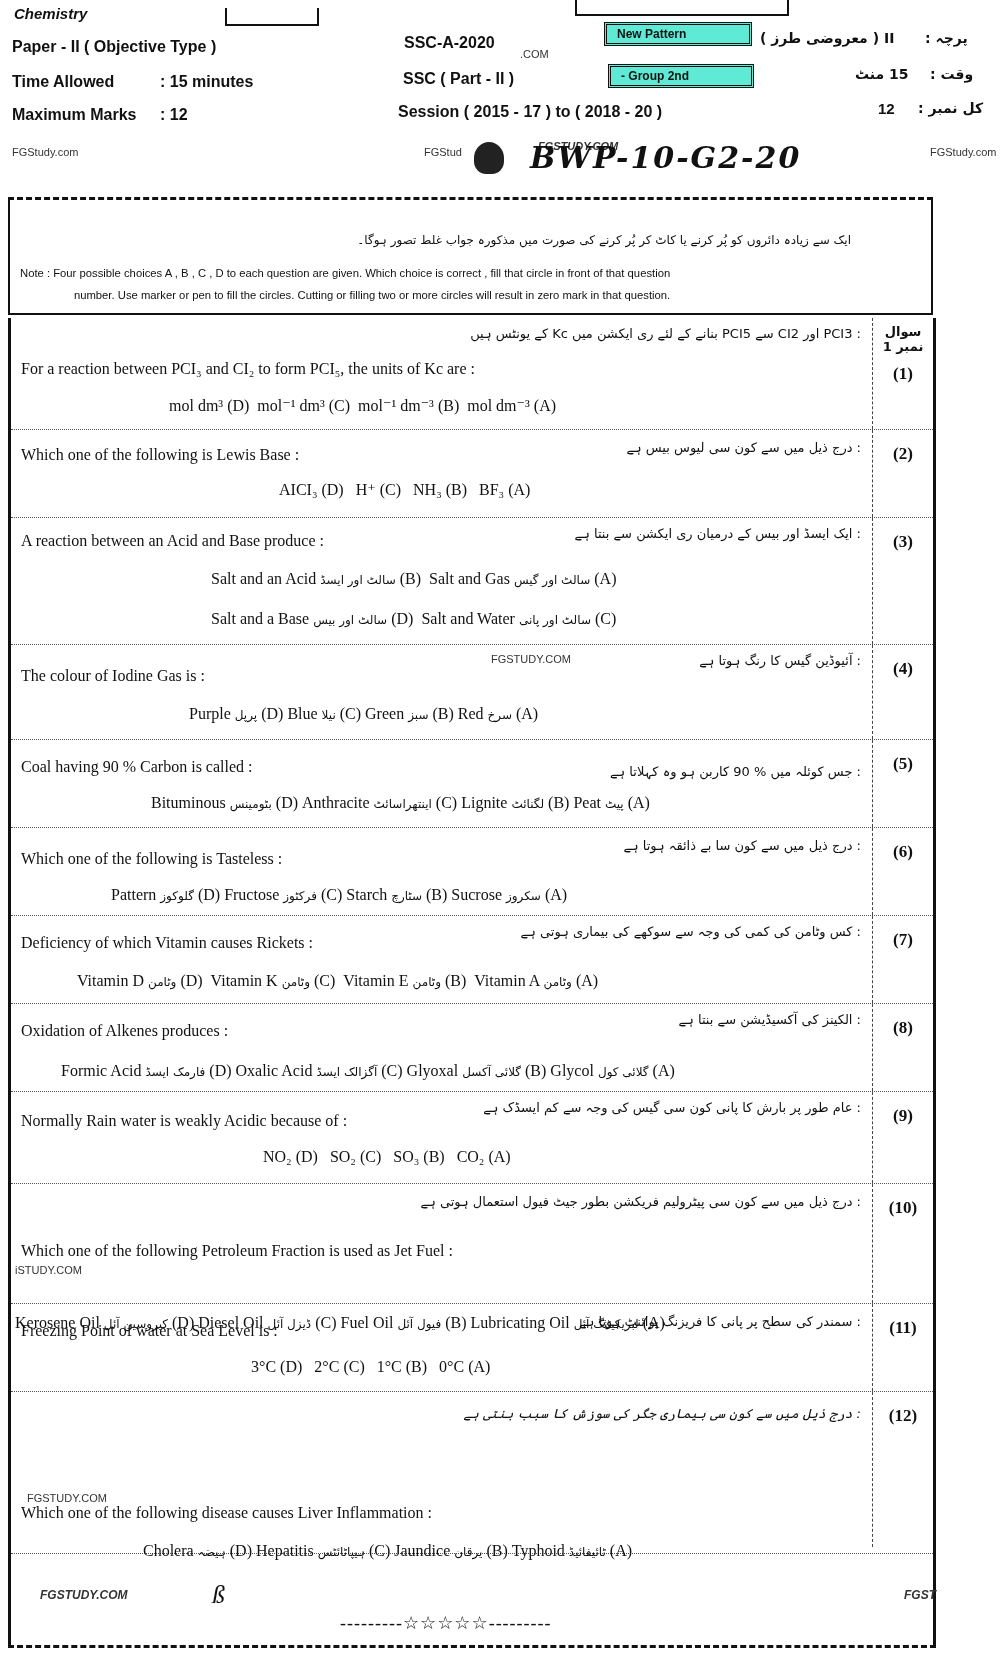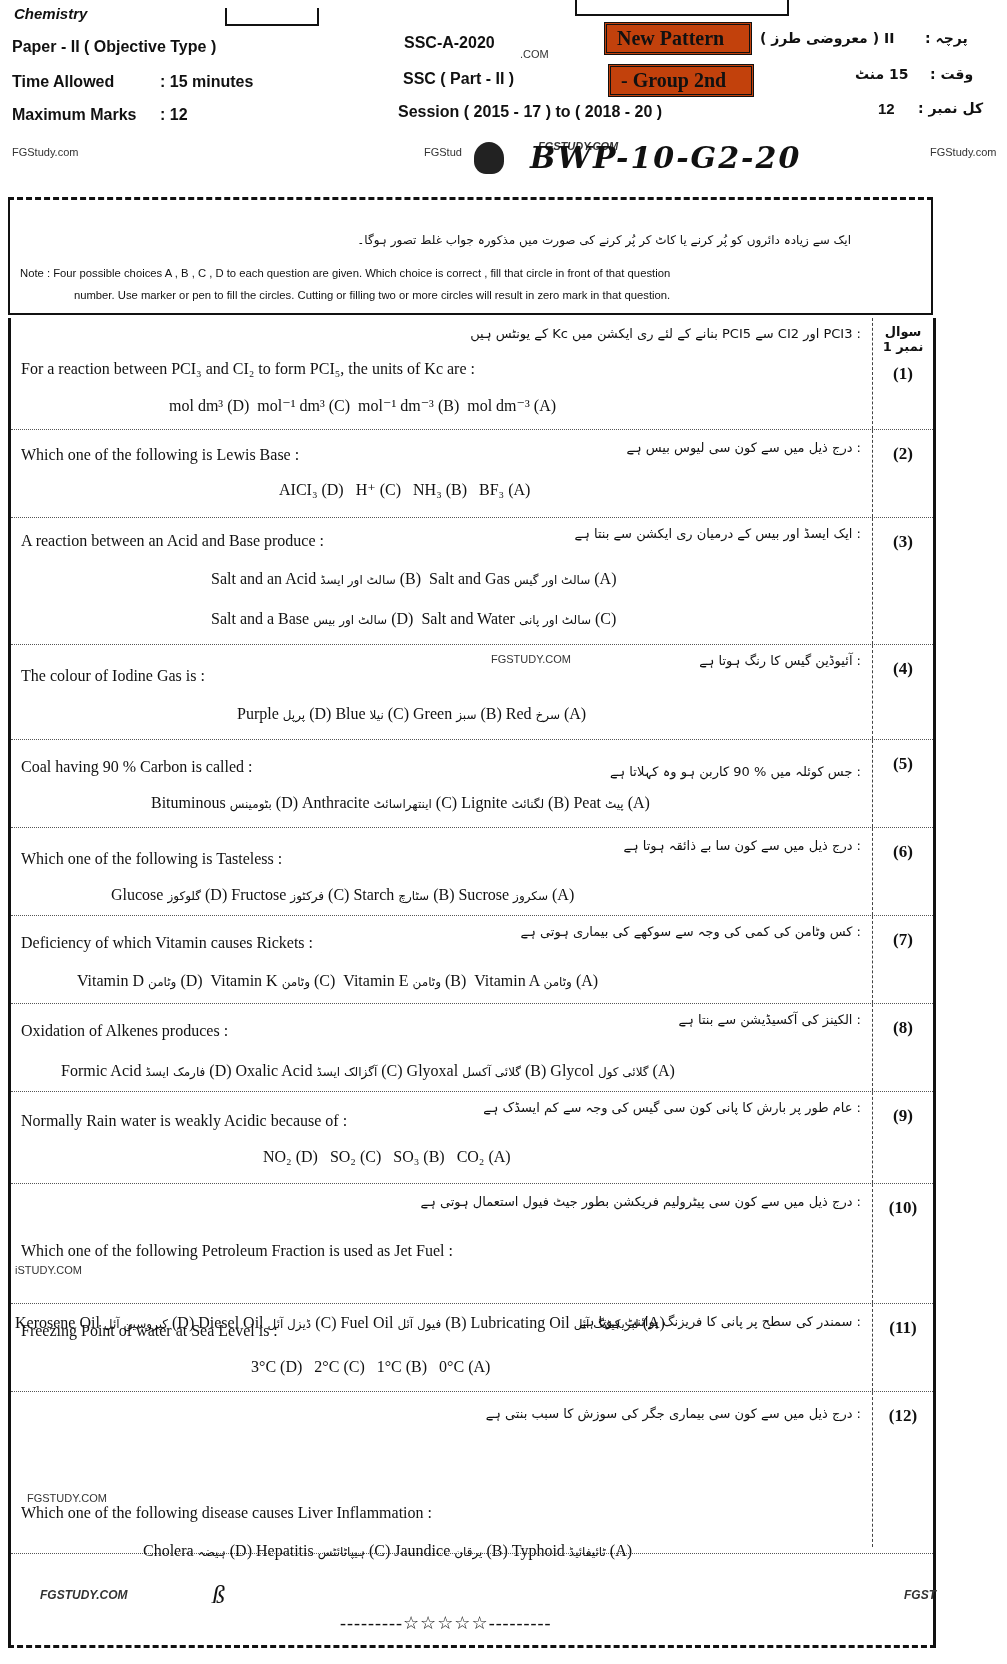--- a/index.html
+++ b/index.html
@@ -2,21 +2,21 @@
 <html><head>
 <meta charset="utf-8">
 <style>
   html, body { margin: 0; padding: 0; background: #ffffff; }
   body {
     width: 1007px; height: 1664px; position: relative; overflow: hidden;
     font-family: "Liberation Serif", "DejaVu Serif", serif; color: #111;
   }
   .hdr { position: absolute; font-family: "Liberation Sans", "DejaVu Sans", sans-serif; font-weight: bold; font-size: 16px; }
   .wm { position: absolute; font-family: "Liberation Sans", "DejaVu Sans", sans-serif; font-size: 11px; color: #333; }
-  .boxed { position: absolute; border: 3px double #111; padding: 2px 10px; font-family: Liberation Serif, serif; font-weight: bold; font-size: 20px; background: #c2410c; }
+  .boxed { position: absolute; border: 3px double #111; padding: 2px 10px; font-family: Liberation Sans, sans-serif; font-weight: bold; font-size: 12px; background: #5eead4; }
   .urdu { direction: rtl; font-family: "DejaVu Sans", sans-serif; }
   .handwriting { position: absolute; font-family: "DejaVu Serif", serif; font-style: italic; font-weight: bold; font-size: 30px; letter-spacing: 2px; }
   .logo { position: absolute; width: 30px; height: 32px; border-radius: 50% 50% 40% 40%; background: #222; }
 
   
   .note-box { position: absolute; left: 8px; top: 197px; width: 925px; height: 118px; border: 2px solid #111; border-top: 3px dashed #111; box-sizing: border-box; }
   .note-urdu { position: absolute; right: 10px; top: 8px; width: 900px; font-size: 12px; text-align: right; line-height: 20px; }
   .note-eng { position: absolute; left: 10px; top: 62px; width: 900px; font-family: "Liberation Sans", "DejaVu Sans", sans-serif; font-size: 11.5px; line-height: 22px; transform: scaleX(0.98); transform-origin: left; }
   .note-eng .l2 { display: block; padding-left: 55px; }
 
@@ -135,21 +135,21 @@
     </div>
   </div>
 
   <div class="qrow" style="top:327px; height:95px;">
     <div class="q-urdu urdu" style="top:8px;">: آئیوڈین گیس کا رنگ ہوتا ہے</div>
     <div class="qnum-col">
         <span>(4)</span>
       </div>
     <div class="wm" style="left:480px; top:8px;">FGSTUDY.COM</div>
     <div class="q-eng" style="top:22px;">The colour of Iodine Gas is   :</div>
-    <div class="q-opts" style="left:178px; top:60px;margin-left:48px;">
+    <div class="q-opts" style="left:178px; top:60px;">
       <span>Purple</span> <span class="ur">پرپل</span> <span>(D)</span>
       <span>Blue</span> <span class="ur">نیلا</span> <span>(C)</span>
       <span>Green</span> <span class="ur">سبز</span> <span>(B)</span>
       <span>Red</span> <span class="ur">سرخ</span> <span>(A)</span>
     </div>
   </div>
 
   <div class="qrow" style="top:422px; height:88px;">
     <div class="q-urdu urdu" style="top:24px;">: جس کوئلہ میں % 90 کاربن ہو وہ کہلاتا ہے</div>
     <div class="qnum-col">
@@ -164,21 +164,21 @@
     </div>
   </div>
 
   <div class="qrow" style="top:510px; height:88px;">
     <div class="q-urdu urdu" style="top:10px;">: درج ذیل میں سے کون سا بے ذائقہ ہوتا ہے</div>
     <div class="qnum-col">
         <span>(6)</span>
       </div>
     <div class="q-eng" style="top:22px;">Which one of the following is Tasteless   :</div>
     <div class="q-opts" style="left:100px; top:58px;">
-      <span>Glucose</span> <span class="ur">گلوکوز</span> <span>(D)</span>
+      <span>Pattern</span> <span class="ur">گلوکوز</span> <span>(D)</span>
       <span>Fructose</span> <span class="ur">فرکٹوز</span> <span>(C)</span>
       <span>Starch</span> <span class="ur">سٹارچ</span> <span>(B)</span>
       <span>Sucrose</span> <span class="ur">سکروز</span> <span>(A)</span>
     </div>
   </div>
 
   <div class="qrow" style="top:598px; height:88px;">
     <div class="q-urdu urdu" style="top:8px;">: کس وٹامن کی کمی کی وجہ سے سوکھے کی بیماری ہوتی ہے</div>
     <div class="qnum-col">
         <span>(7)</span>
@@ -243,21 +243,21 @@
     <div class="q-eng" style="top:18px;">Freezing Point of water at Sea Level is   :</div>
     <div class="q-opts" style="left:240px; top:54px;">
       <span>3°C</span> <span>(D)</span>&nbsp;&nbsp;
       <span>2°C</span> <span>(C)</span>&nbsp;&nbsp;
       <span>1°C</span> <span>(B)</span>&nbsp;&nbsp;
       <span>0°C</span> <span>(A)</span>
     </div>
   </div>
 
   <div class="qrow" style="top:1074px; height:162px;">
-    <div class="q-urdu urdu" style="top:14px;">: درج ذیل میں سے کون سی بیماری جگر کی سوزش کا سبب بنتی ہے</div>
+    <div class="q-urdu urdu" style="top:14px;font-style:italic;">: درج ذیل میں سے کون سی بیماری جگر کی سوزش کا سبب بنتی ہے</div>
     <div class="qnum-col" style="bottom:6px;">
         <span>(12)</span>
       </div>
     <div class="wm" style="left:16px; top:100px;">FGSTUDY.COM</div>
     <div class="q-eng" style="top:112px;">Which one of  the following  disease causes Liver Inflammation   :</div>
     <div class="q-opts" style="left:132px; top:150px;">
       <span>Cholera</span> <span class="ur">ہیضہ</span> <span>(D)</span>
       <span>Hepatitis</span> <span class="ur">ہیپاٹائٹس</span> <span>(C)</span>
       <span>Jaundice</span> <span class="ur">یرقان</span> <span>(B)</span>
       <span>Typhoid</span> <span class="ur">ٹائیفائیڈ</span> <span>(A)</span>

